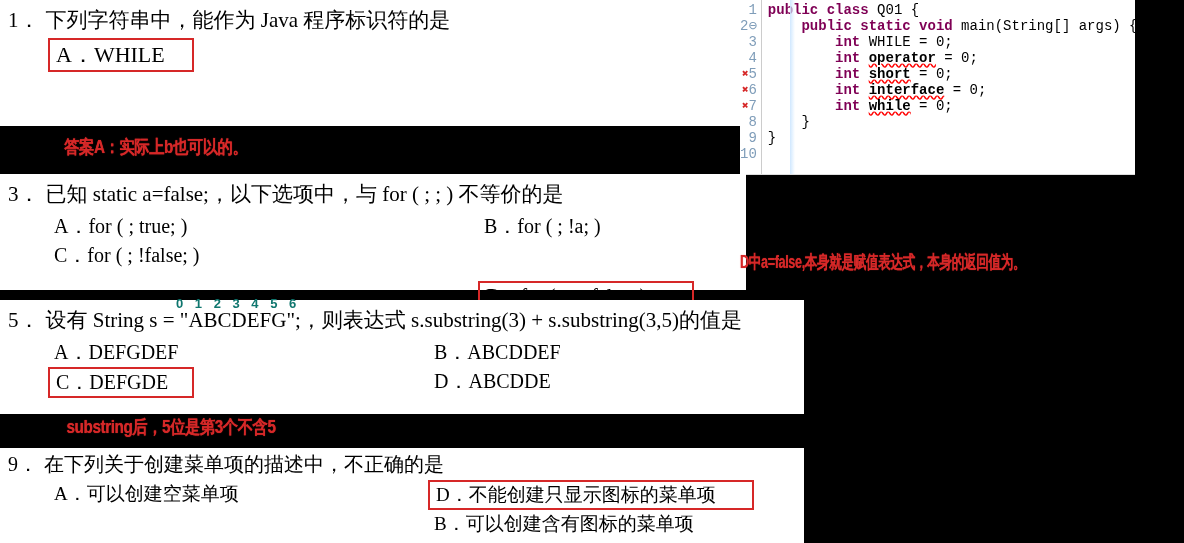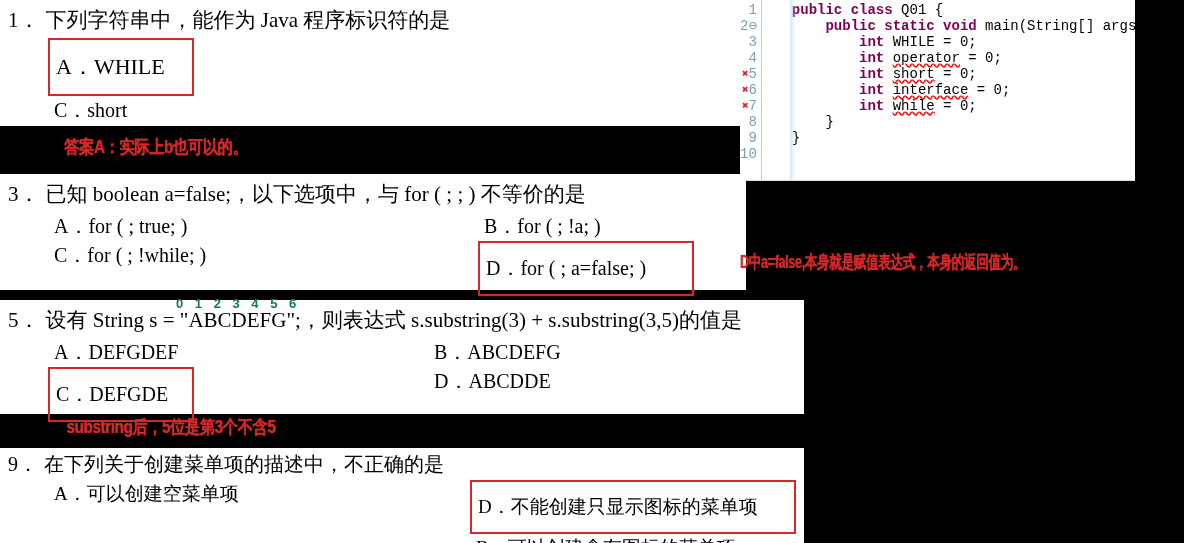--- a/index.html
+++ b/index.html
@@ -25,21 +25,21 @@
   .q-num { margin-right: 6px; }
   .opts {
     display: flex;
     font-size: 20px;
     padding-left: 40px;
   }
   .opt-col { display: flex; flex-direction: column; }
   .opt { padding: 1px 6px; display: inline-block; }
   .boxed {
     border: 2px solid #d62828;
-    padding: 12px 6px;
+    padding: 0 6px;
   }
   .note {
     position: absolute;
     color: #d62828;
     font-weight: bold;
     font-size: 18px;
     font-family: "SimHei", sans-serif;
     text-shadow: 0 0 1px #d62828;
     letter-spacing: -0.5px;
   }
@@ -71,31 +71,30 @@
     border-right: 1px solid #ccc;
     width: 34px;
     position: relative;
   }
   .gutter div {
     color: #7f9db9;
     line-height: 16px;
     height: 16px;
   }
   .lines {
-    padding: 2px 0 18px 6px;
+    padding: 2px 0 12px 6px;
     line-height: 16px;
     white-space: pre;
     color: #000;
-    margin-left: 24px;
   }
   .lines div { height: 16px; }
   .kw { color: #7f0055; font-weight: bold; }
   .cls { color: #000; }
   .num { color: #000; }
-  .err { text-decoration: underline wavy red; }
+  .err { text-decoration: underline wavy red; font-weight: bold; }
   .gutter .haserr::before {
     content: "✖";
     position: absolute;
     left: 2px;
     color: #d62828;
     font-size: 11px;
   }
   .ruler {
     position: absolute;
     top: 0; bottom: 0;
@@ -108,21 +107,20 @@
 <body>
 
 <div class="whitebox" style="left:0; top:0; width:730px; height:118px; padding:4px 8px;">
   <div class="q-row">
     <span class="q-num">1．</span>
     <span>下列字符串中，能作为 Java 程序标识符的是</span>
   </div>
   <div class="opts">
     <div class="opt-col" style="width:430px;">
       <span class="opt boxed" style="width:130px; font-size:22px;">A．WHILE</span>
-      <span class="opt">C．short</span>
     </div>
   </div>
 </div>
 <div class="note" style="left:48px; top:135px; transform:scaleX(0.85);">答案A：实际上b也可以的。</div>
 
 <div class="editor">
   <div class="gutter" id="gutter">
       <div style="position: relative;">1</div>
       <div style="position: relative;">2⊖</div>
       <div style="position: relative;">3</div>
@@ -134,60 +132,60 @@
       <div style="position: relative;">9</div>
       <div style="position: relative;">10</div>
     </div>
   <div class="ruler"></div>
   <div class="lines" id="codelines"><div><span class="kw">public </span><span class="kw">class </span><span class="cls">Q01 {</span></div><div><span>    </span><span class="kw">public </span><span class="kw">static </span><span class="kw">void </span><span class="cls">main(String[] args) {</span></div><div><span>        </span><span class="kw">int </span><span class="cls">WHILE = </span><span class="num">0</span><span class="cls">;</span></div><div><span>        </span><span class="kw">int </span><span class="err">operator</span><span class="cls"> = </span><span class="num">0</span><span class="cls">;</span></div><div><span>        </span><span class="kw">int </span><span class="err">short</span><span class="cls"> = </span><span class="num">0</span><span class="cls">;</span></div><div><span>        </span><span class="kw">int </span><span class="err">interface</span><span class="cls"> = </span><span class="num">0</span><span class="cls">;</span></div><div><span>        </span><span class="kw">int </span><span class="err">while</span><span class="cls"> = </span><span class="num">0</span><span class="cls">;</span></div><div><span class="cls">    }</span></div><div><span class="cls">}</span></div><div><span></span></div></div>
 </div>
 
 <div class="whitebox" style="left:0; top:174px; width:730px; height:108px; padding:4px 8px;">
   <div class="q-row">
     <span class="q-num">3．</span>
-    <span>已知 boolean a=false;，以下选项中，与 for ( ; ; )  不等价的是</span>
+    <span>已知 static a=false;，以下选项中，与 for ( ; ; )  不等价的是</span>
   </div>
   <div class="opts">
     <div class="opt-col" style="width:430px;">
       <span class="opt">A．for ( ; true; )</span>
-      <span class="opt">C．for ( ; !while; )</span>
+      <span class="opt">C．for ( ; !false; )</span>
     </div>
     <div class="opt-col">
       <span class="opt">B．for ( ; !a; )</span>
-      <span class="opt boxed" style="width:200px;">D．for ( ; a=false; )</span>
+      <span class="opt boxed" style="width:200px;margin-top:40px;">D．for ( ; a=false; )</span>
     </div>
   </div>
 </div>
 <div class="note" style="left:740px; top:250px; width:440px; transform:scaleX(0.7); transform-origin:left;">D中a=false,本身就是赋值表达式，本身的返回值为。</div>
 
 <div class="whitebox" style="left:0; top:300px; width:788px; height:106px; padding:4px 8px;">
   <div class="q-row" style="position:relative;">
     <span class="q-num">5．</span>
     <span>设有 String s = "ABCDEFG";，则表达式 s.substring(3) + s.substring(3,5)的值是</span>
     <span class="overlay-digits" style="left:168px; top:-10px;">0 1 2 3 4 5 6</span>
   </div>
   <div class="opts">
     <div class="opt-col" style="width:380px;">
       <span class="opt">A．DEFGDEF</span>
       <span class="opt boxed" style="width:130px;">C．DEFGDE</span>
     </div>
     <div class="opt-col">
-      <span class="opt">B．ABCDEFG</span>
+      <span class="opt">B．ABCDDEF</span>
       <span class="opt">D．ABCDDE</span>
     </div>
   </div>
 </div>
 <div class="note" style="left:48px; top:415px; transform:scaleX(0.85);">substring后，5位是第3个不含5</div>
 
 <div class="whitebox" style="left:0; top:448px; width:788px; height:95px; padding:0 8px;">
   <div class="q-row" style="font-size:20px;">
     <span class="q-num">9．</span>
     <span>在下列关于创建菜单项的描述中，不正确的是</span>
   </div>
-  <div class="opts" style="font-size:19px;justify-content:space-between;">
+  <div class="opts" style="font-size:19px;">
     <div class="opt-col" style="width:380px;">
       <span class="opt">A．可以创建空菜单项</span>
     </div>
     <div class="opt-col">
       <span class="opt boxed" style="width:310px;">D．不能创建只显示图标的菜单项</span>
       <span class="opt">B．可以创建含有图标的菜单项</span>
     </div>
   </div>
 </div>
 

